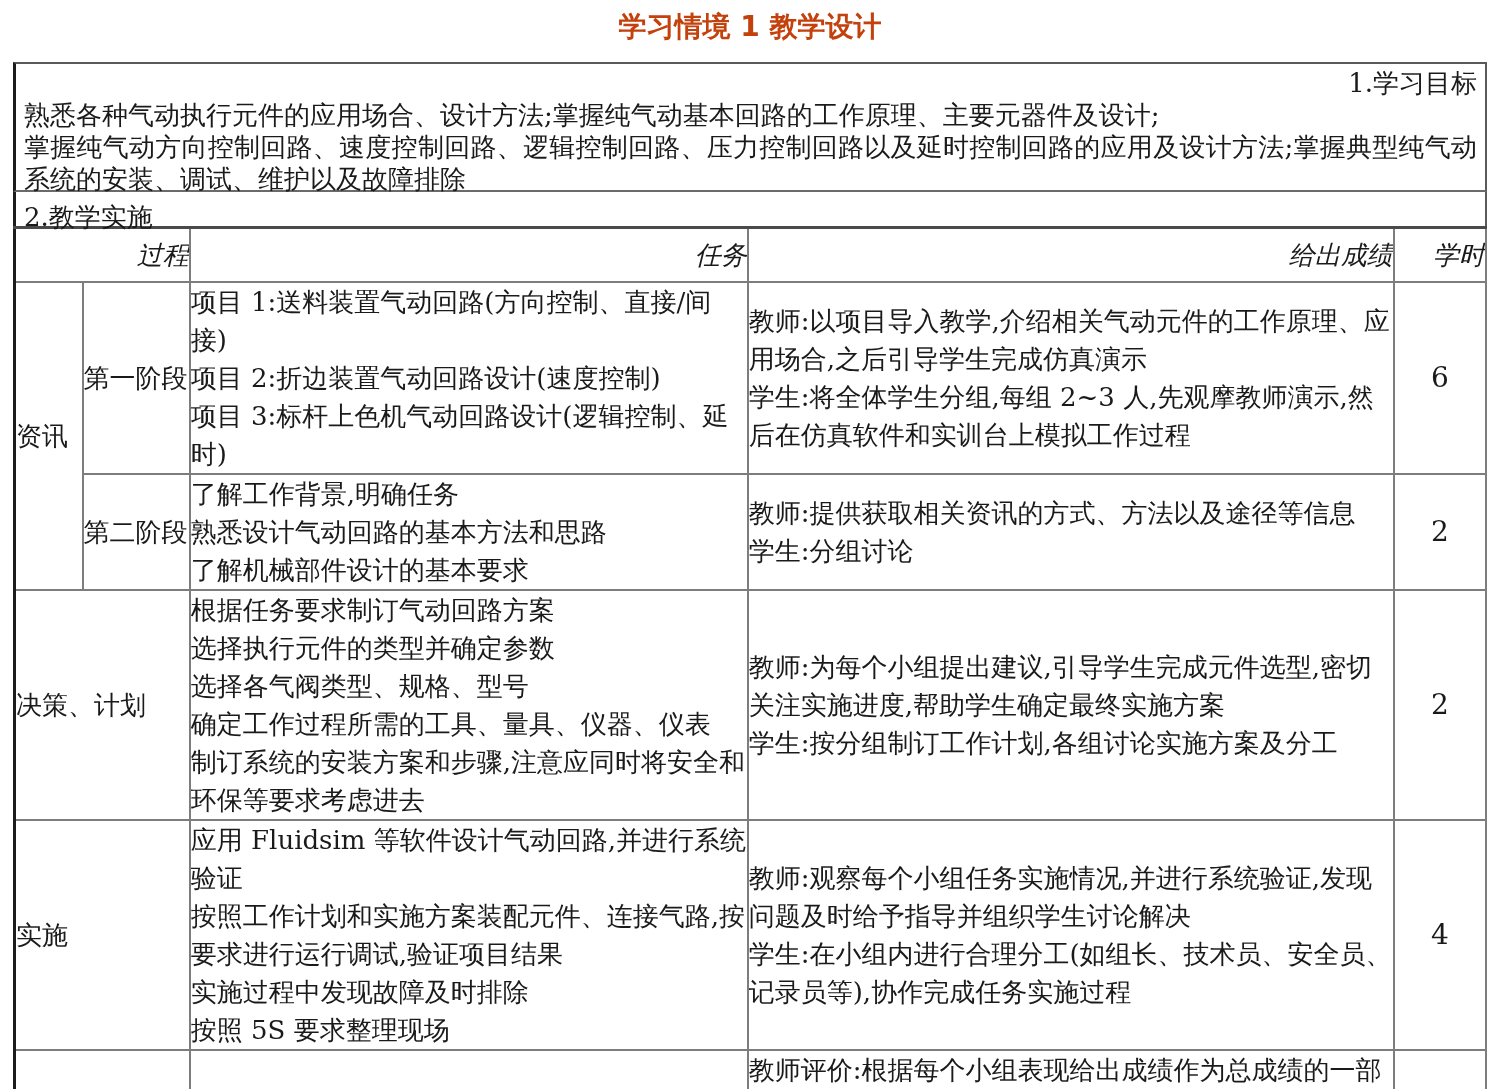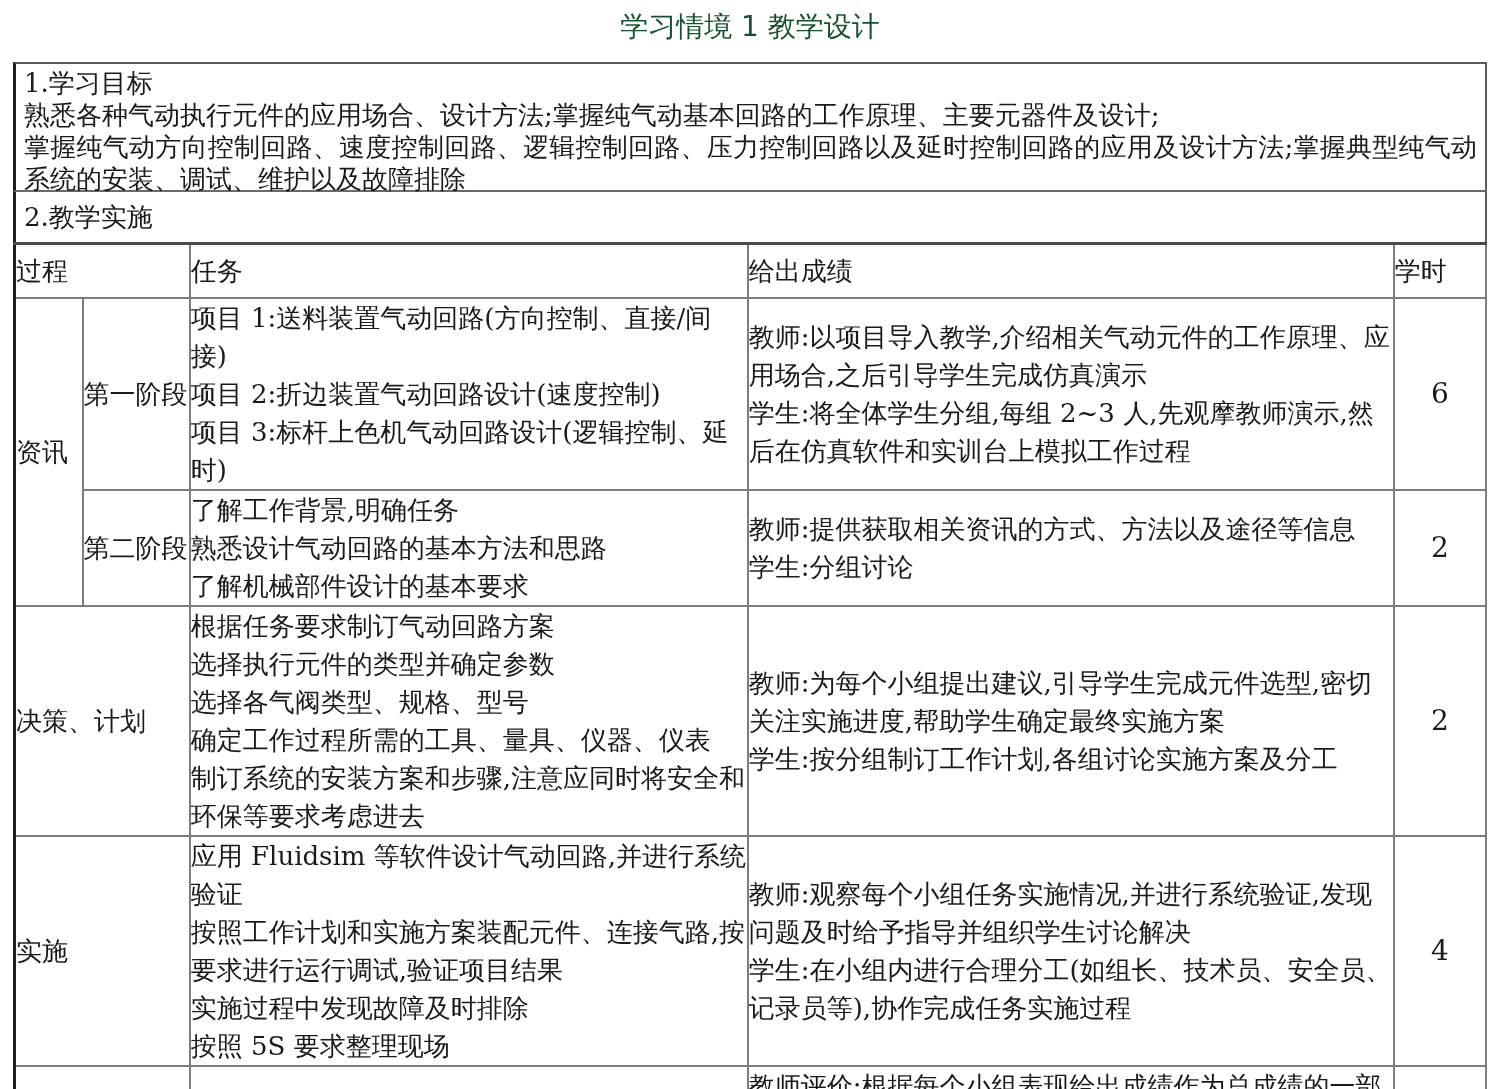--- a/index.html
+++ b/index.html
@@ -7,37 +7,37 @@
     width:1500px;height:1089px;
     font-family:"DejaVu Serif","Liberation Serif",serif;
     color:#1a1a1a;
     -webkit-font-smoothing:antialiased;
   }
   .page{position:relative;width:1500px;height:1089px;background:#fff;overflow:hidden;}
   .doc-title{
     position:absolute;top:10px;left:0;width:100%;
     text-align:center;
     font-family:"DejaVu Sans","Liberation Sans",sans-serif;
-    font-weight:normal;font-size:28px;line-height:34px;color:#14532d;
+    font-weight:bold;font-size:28px;line-height:34px;color:#c2410c;
   }
   .content{position:absolute;left:13px;top:62px;width:1474px;}
   .box{
     box-sizing:border-box;width:1474px;
     border-left:3px solid #1c1c1c;border-right:2px solid #5a5a5a;
     background:#fff;
   }
   .objectives{
     border-top:2px solid #5a5a5a;border-bottom:2px solid #6a6a6a;
     height:130px;padding:3px 8px 0 8px;
     font-size:26px;line-height:32px;
   }
-  .objectives .obj-heading{display:block;}
+  .objectives .obj-heading{display:block;text-align:right;}
   .objectives .obj-text{display:block;white-space:pre-line;text-align:justify;}
   .impl-heading-row{
-    height:50px;padding:8px 0 0 8px;box-sizing:border-box;
+    height:34px;padding:8px 0 0 8px;box-sizing:border-box;
     font-size:26px;line-height:34px;
   }
   table.teaching-table{
     border-collapse:collapse;table-layout:fixed;
     width:1474px;background:#fff;
     font-size:26px;line-height:38px;
   }
   table.teaching-table td{
     border:2px solid #7d7d7d;
     padding:0;overflow:hidden;
@@ -48,21 +48,21 @@
     border-bottom:4px solid #111;
     border-left:3px solid #1c1c1c;
     border-right:2px solid #5a5a5a;
   }
   td.c-center{text-align:left;}
   td.c-left{text-align:left;}
   .pre{white-space:pre-line;}
   td.task-cell{padding:2px 6px 2px 9px;}
   td.org-cell{padding:2px 4px 2px 6px;}
   td.hours-cell{text-align:center;font-size:28px;}
-  tr.hdr td{height:52px;text-align:left;}
+  tr.hdr td{height:52px;text-align:right;font-style:italic;}
 </style>
 </head>
 <body>
 
 <div class="page">
 
   <div class="doc-title">学习情境 1 教学设计</div>
 
   <div class="content">
 

